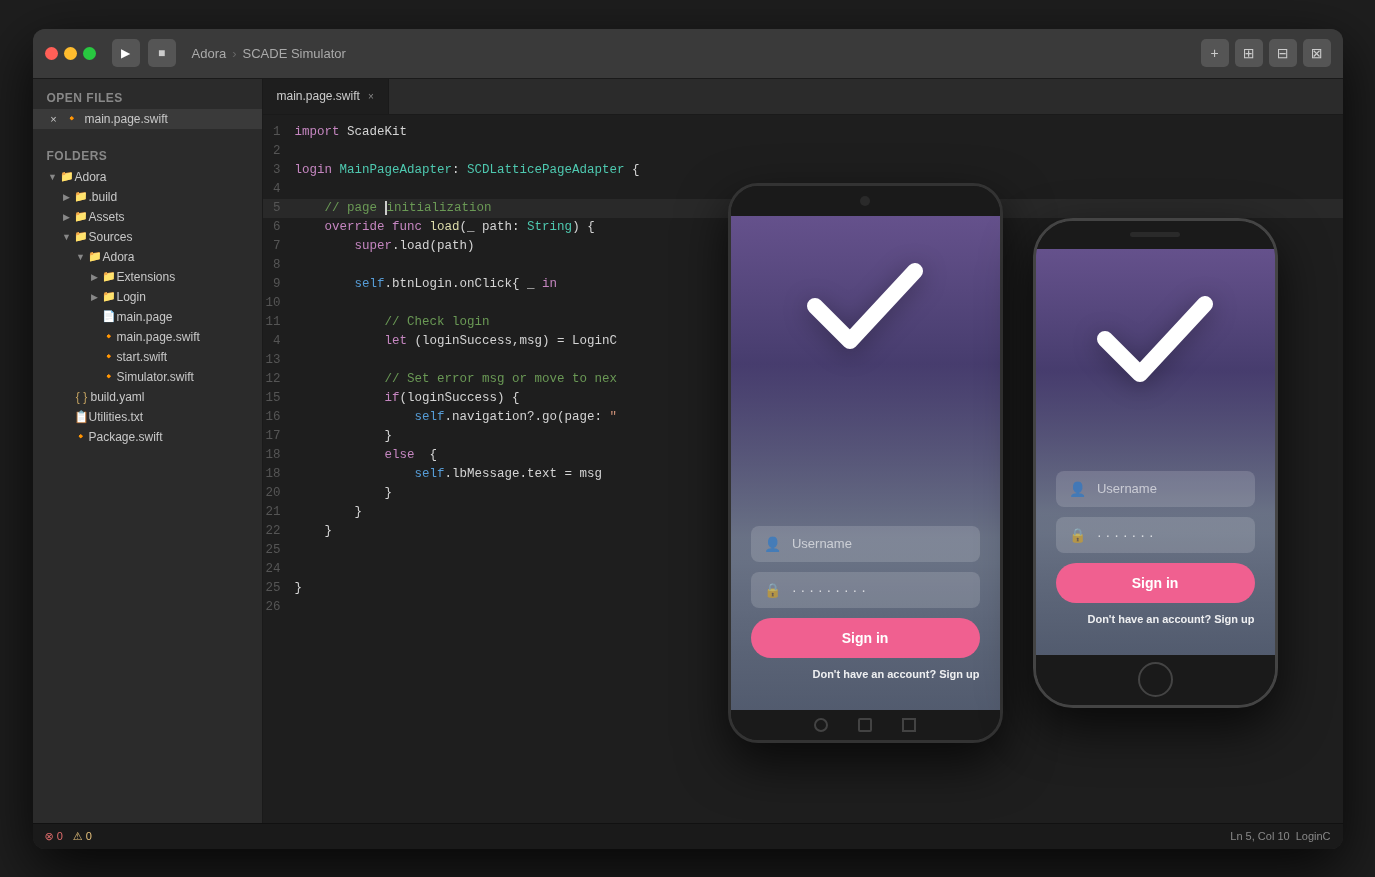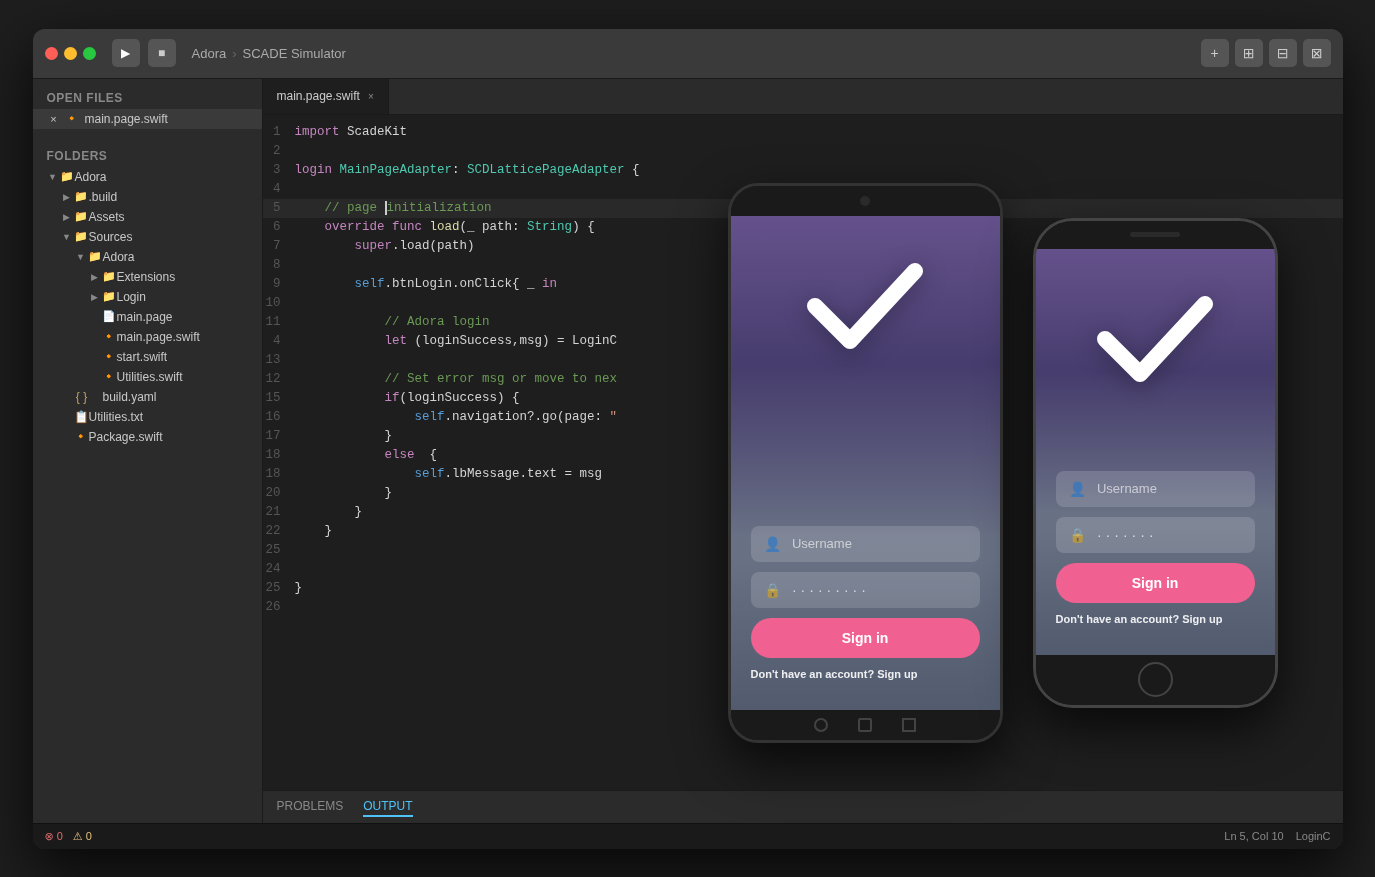--- a/index.html
+++ b/index.html
@@ -260,21 +260,21 @@
       display: flex;
       align-items: center;
       padding: 0 12px;
       font-size: 11px;
       color: #888;
       gap: 14px;
       flex-shrink: 0;
       border-top: 1px solid #111;
     }
     .statusbar-left { display: flex; align-items: center; gap: 10px; }
-    .statusbar-right { margin-left: auto; display: flex; gap: 12px; }
+    .statusbar-right { margin-left: auto; display: flex; gap: 6px; }
     .status-error { color: #e06c6c; display: flex; align-items: center; gap: 3px; }
     .status-warn { color: #e5c07b; display: flex; align-items: center; gap: 3px; }
 
     
     .simulator-overlay {
       position: absolute;
       right: 0;
       top: 50px;
       bottom: 26px;
       width: 680px;
@@ -385,21 +385,21 @@
       padding: 12px;
       text-align: center;
       color: white;
       font-size: 14px;
       font-weight: 600;
       margin-bottom: 10px;
       width: 100%;
     }
 
     .login-signup {
-      text-align: left;
+      text-align: right;
       color: rgba(255,255,255,0.6);
       font-size: 11px;
     }
     .login-signup span { color: rgba(255,255,255,0.9); font-weight: 600; }
 
     .phone-android .home-bar {
       background: #1a1a1a;
       height: 30px;
       display: flex;
       align-items: center;
@@ -565,27 +565,27 @@
 
         <div class="sidebar-tree-item tree-indent-4">
           <span style="width:14px"></span>
           <span class="file-icon swift">🔸</span>
           <span>start.swift</span>
         </div>
 
         <div class="sidebar-tree-item tree-indent-4">
           <span style="width:14px"></span>
           <span class="file-icon swift">🔸</span>
-          <span>Utilities.swift</span>
+          <span>Simulator.swift</span>
         </div>
 
         <div class="sidebar-tree-item tree-indent-2">
           <span style="width:14px"></span>
           <span class="file-icon json-braces" style="font-size:12px">{ }</span>
-          <span style="margin-left:14px">build.yaml</span>
+          <span style="margin-left:2px">build.yaml</span>
         </div>
 
         <div class="sidebar-tree-item tree-indent-2">
           <span style="width:14px"></span>
           <span class="file-icon cmake" style="font-size:12px">📋</span>
           <span>Utilities.txt</span>
         </div>
 
         <div class="sidebar-tree-item tree-indent-2">
           <span style="width:14px"></span>
@@ -642,21 +642,21 @@
         <div class="code-line">
           <span class="line-number">9</span>
           <span class="line-content">        <span class="kw-self">self</span>.btnLogin.onClick{ _ <span class="kw-keyword">in</span></span>
         </div>
         <div class="code-line">
           <span class="line-number">10</span>
           <span class="line-content"> </span>
         </div>
         <div class="code-line">
           <span class="line-number">11</span>
-          <span class="line-content">            <span class="kw-comment">// Adora login</span></span>
+          <span class="line-content">            <span class="kw-comment">// Check login</span></span>
         </div>
         <div class="code-line">
           <span class="line-number">4</span>
           <span class="line-content">            <span class="kw-keyword">let</span> (loginSuccess,msg) = LoginC</span>
         </div>
         <div class="code-line">
           <span class="line-number">13</span>
           <span class="line-content"> </span>
         </div>
         <div class="code-line">
@@ -706,24 +706,20 @@
         <div class="code-line">
           <span class="line-number">25</span>
           <span class="line-content">}</span>
         </div>
         <div class="code-line">
           <span class="line-number">26</span>
           <span class="line-content"> </span>
         </div>
       </div>
 
-      <div class="editor-bottom">
-        <span class="bottom-tab">PROBLEMS</span>
-        <span class="bottom-tab active">OUTPUT</span>
-      </div>
 
       <div class="simulator-overlay">
 
         <div class="phone-android">
           <div class="camera-bar">
             <div class="camera-dot"></div>
           </div>
           <div class="phone-screen">
             <div class="phone-screen-bg"></div>
             <div class="checkmark-container">

